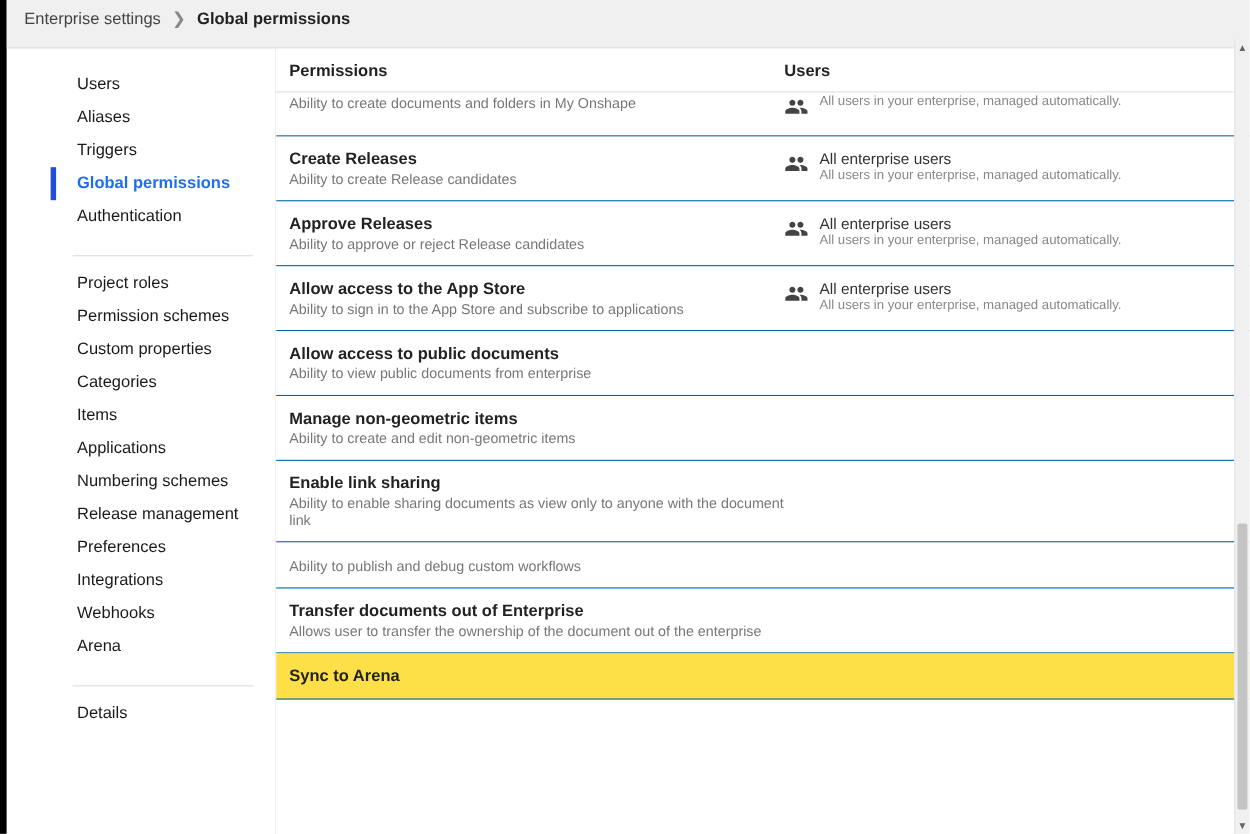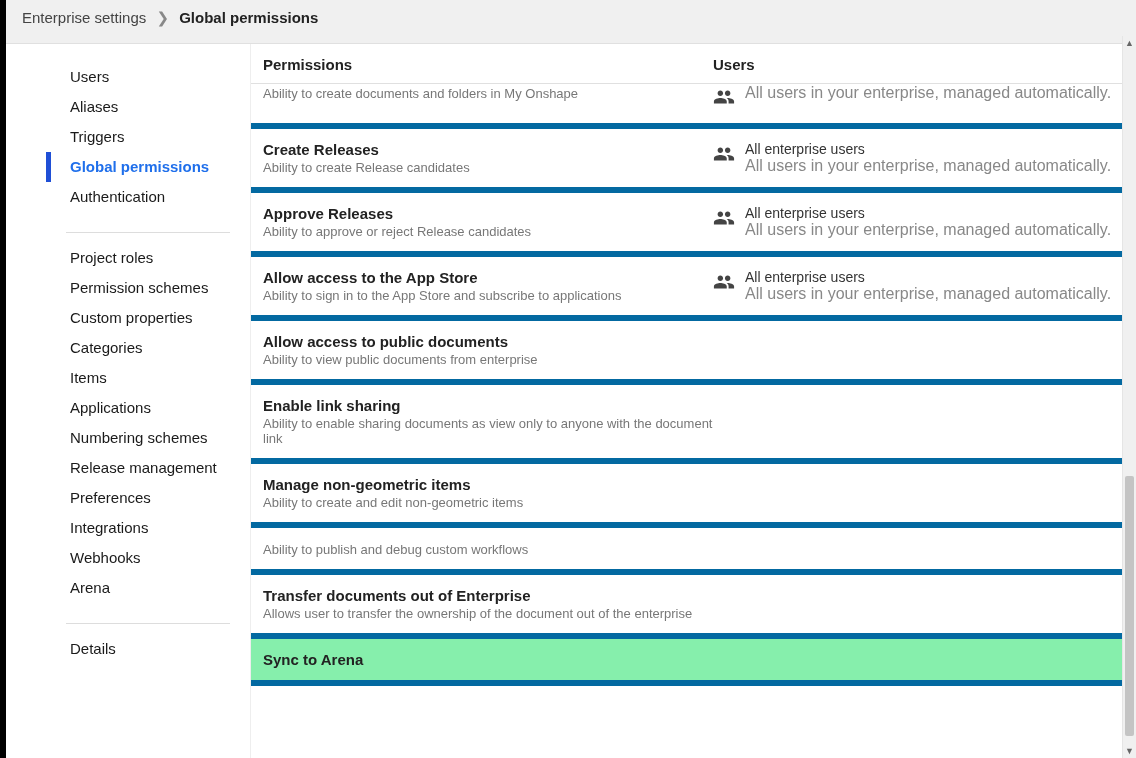--- a/index.html
+++ b/index.html
@@ -39,29 +39,29 @@
   .content { flex:1; display:flex; flex-direction:column; overflow:hidden; position:relative;justify-content:space-between; }
   .headers {
     display:flex; padding:12px 12px 10px 12px; border-bottom:1px solid #e0e0e0;
     font-weight:700; font-size:15px; color:#222; background:#fff;
   }
   .col-perm { flex:0 0 450px; }
   .col-users { flex:1; }
 
   .rows { flex:1; overflow-y:auto; }
   .row {
-    display:flex; padding:12px; border-bottom:6px solid #0369a1; align-items:flex-start;
-  }
-  .row.highlight { background:#86efac; }
+    display:flex; padding:12px; border-bottom:1px solid #0369a1; align-items:flex-start;
+  }
+  .row.highlight { background:#fde047; }
   .perm-title { font-weight:700; font-size:15px; color:#222; }
   .perm-desc  { color:#777; font-size:13px; margin-top:2px; }
   .users-cell { display:flex; align-items:flex-start; gap:10px; }
   .users-icon { width:22px; flex:0 0 22px; color:#444; margin-top:2px; }
   .users-title { font-size:14px; color:#333; }
-  .users-desc  { font-size:16px; color:#888; }
+  .users-desc  { font-size:12px; color:#888; }
 
   
   .vscroll {
     position:absolute; right:0; top:36px; bottom:0; width:14px;
     background:#f0f0f0; border-left:1px solid #e5e5e5;
   }
   .vscroll .arrow-up, .vscroll .arrow-down{
     position:absolute; left:0; right:0; height:14px; text-align:center; font-size:9px; color:#666; line-height:14px;
   }
   .vscroll .arrow-up{ top:0; }
@@ -185,29 +185,29 @@
         </div>
         <div class="row">
           <div class="col-perm">
             <div class="perm-title">Allow access to public documents</div>
             <div class="perm-desc">Ability to view public documents from enterprise</div>
           </div>
           <div class="col-users"></div>
         </div>
         <div class="row">
           <div class="col-perm">
+            <div class="perm-title">Manage non-geometric items</div>
+            <div class="perm-desc">Ability to create and edit non-geometric items</div>
+          </div>
+          <div class="col-users"></div>
+        </div>
+        <div class="row">
+          <div class="col-perm">
             <div class="perm-title">Enable link sharing</div>
             <div class="perm-desc">Ability to enable sharing documents as view only to anyone with the document link</div>
-          </div>
-          <div class="col-users"></div>
-        </div>
-        <div class="row">
-          <div class="col-perm">
-            <div class="perm-title">Manage non-geometric items</div>
-            <div class="perm-desc">Ability to create and edit non-geometric items</div>
           </div>
           <div class="col-users"></div>
         </div>
         <div class="row">
           <div class="col-perm">
             <div class="perm-desc">Ability to publish and debug custom workflows</div>
           </div>
           <div class="col-users"></div>
         </div>
         <div class="row">

